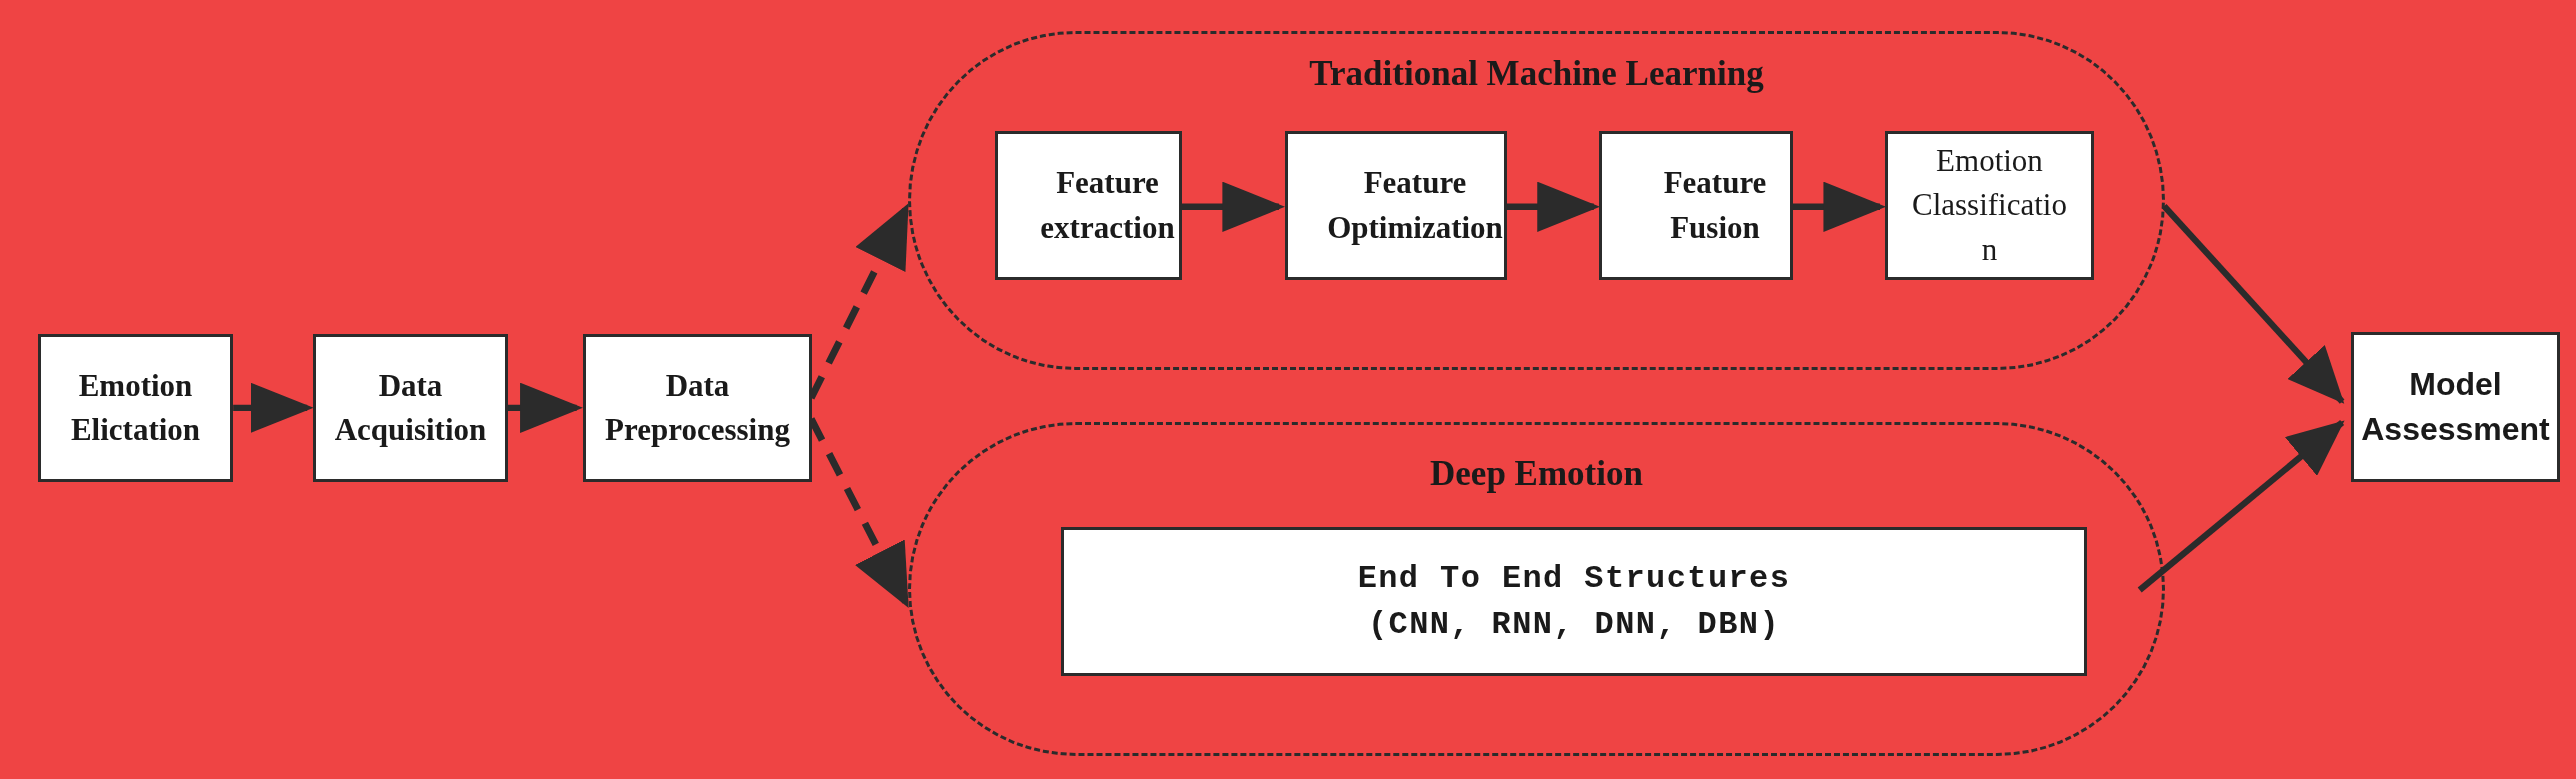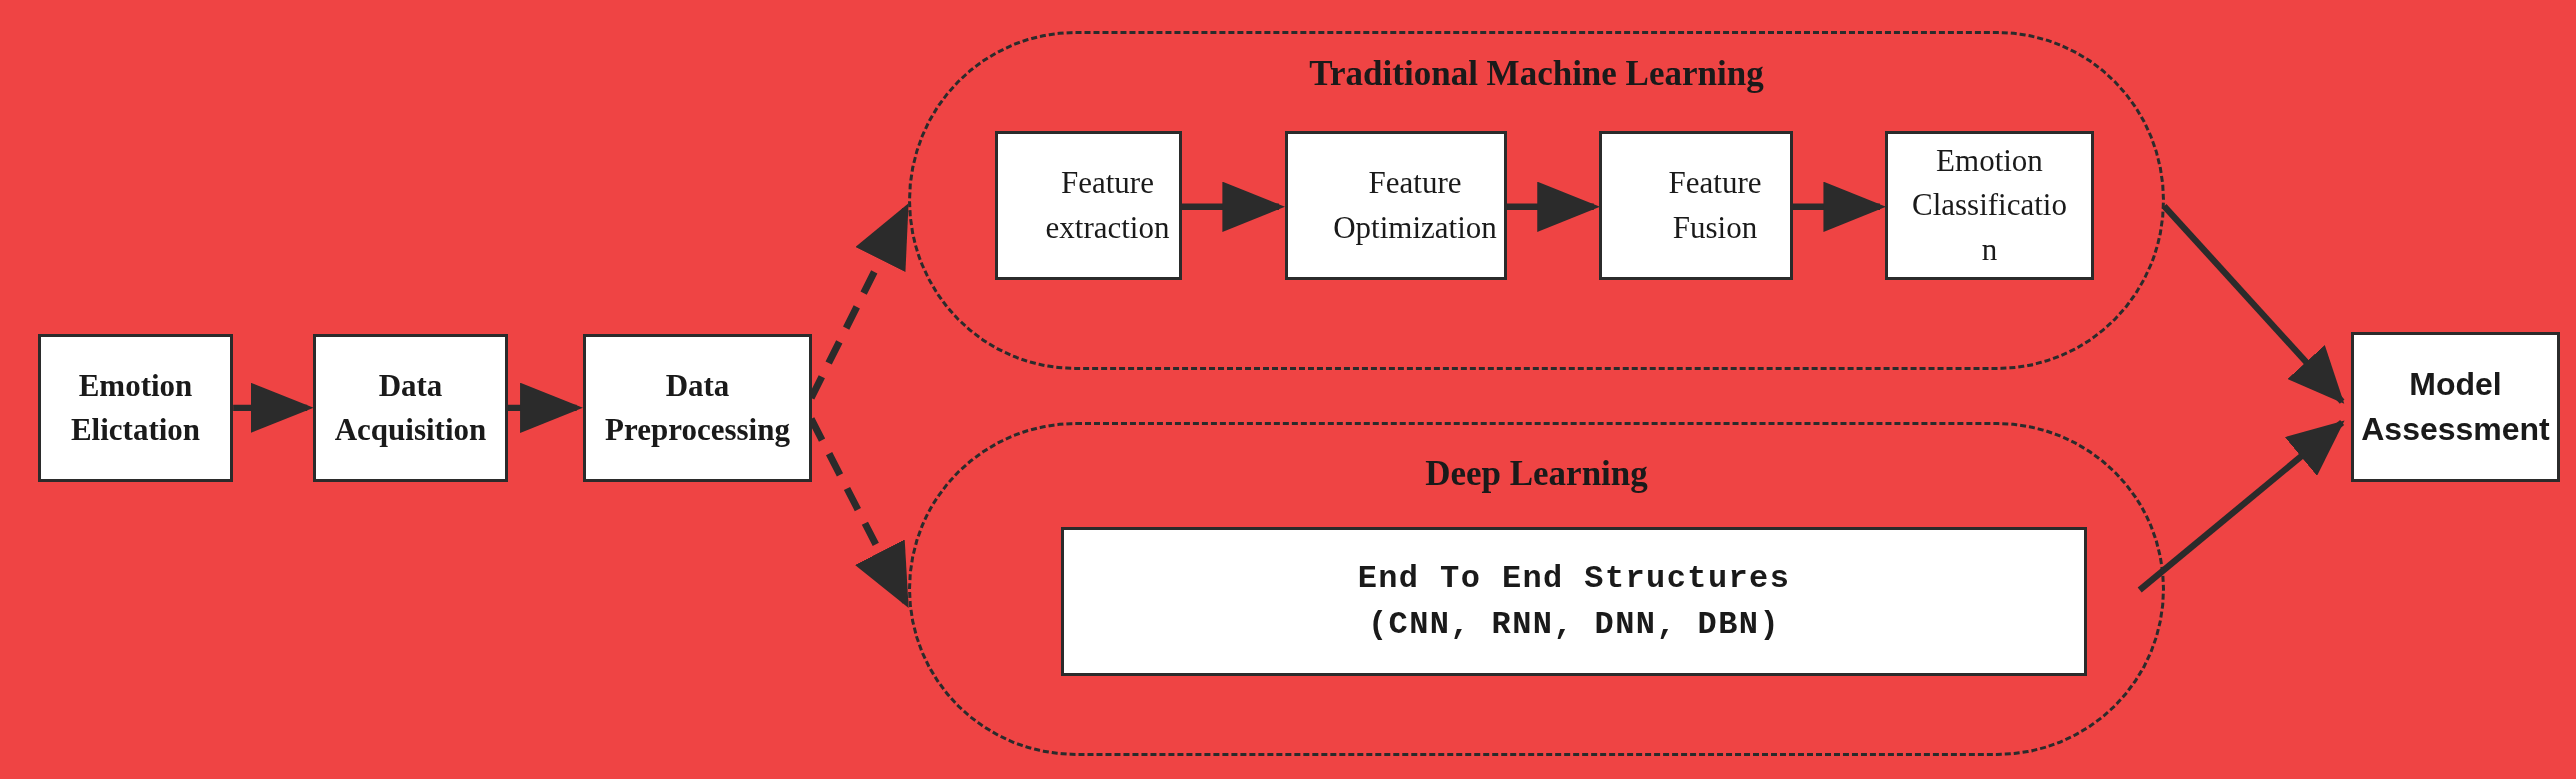--- a/index.html
+++ b/index.html
@@ -38,21 +38,21 @@
     color: #1a1a1a;
     line-height: 1.42;
     z-index: 3;
   }
   .proc-box .lbl {
     display: block;
     white-space: pre-line;
     padding: 0 4.2px;
   }
   .box-stage   { font-size: 31px; font-weight: bold; }
-  .box-feature { font-size: 31px; font-weight: normal; padding-left: 38px; }
+  .box-feature { font-size: 31px; font-weight: bold; padding-left: 38px; }
   .box-emotion { font-size: 31px; font-weight: normal; }
   .box-assess  {
     font-family: "Liberation Sans", sans-serif;
     font-size: 32px;
     font-weight: bold;
   }
   .box-e2e {
     font-family: "Liberation Mono", monospace;
     font-size: 32px;
     font-weight: bold;
@@ -113,21 +113,21 @@
 
     <line x1="3065" y1="845" x2="3355" y2="605" stroke="#2b2b2b" stroke-width="9" marker-end="url(#arrowBig)"></line>
   </svg>
 
   <div class="group-box" style="left:908px; top:31px; width:1257px; height:339px; border-radius:168px/170px;"></div>
 
   <div class="group-box" style="left:908px; top:422px; width:1257px; height:334px; border-radius:168px/167px;"></div>
 
   <div class="group-title" style="left:908px; top:54px; width:1257px;">Traditional Machine Learning</div>
 
-  <div class="group-title" style="left:908px; top:454px; width:1257px;">Deep Learning</div>
+  <div class="group-title" style="left:908px; top:454px; width:1257px;">Deep Emotion</div>
 
   <div class="proc-box box-stage" style="left:38px; top:334px; width:195px; height:148px;">
     <span class="lbl">Emotion
 Elictation</span>
   </div>
 
   <div class="proc-box box-stage" style="left:313px; top:334px; width:195px; height:148px;">
     <span class="lbl">Data
 Acquisition</span>
   </div>

